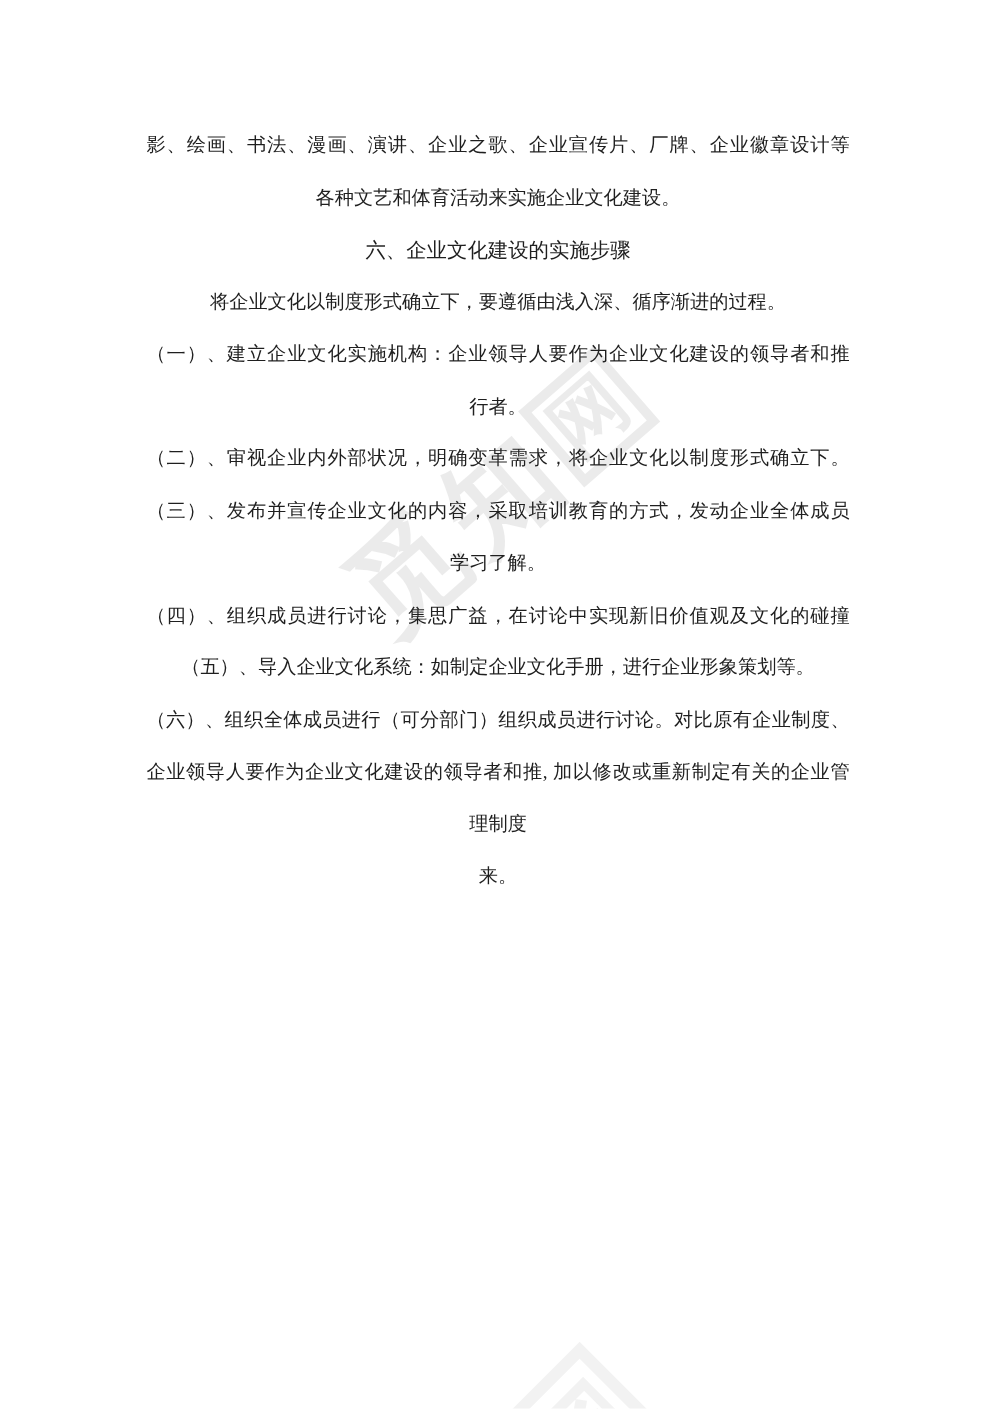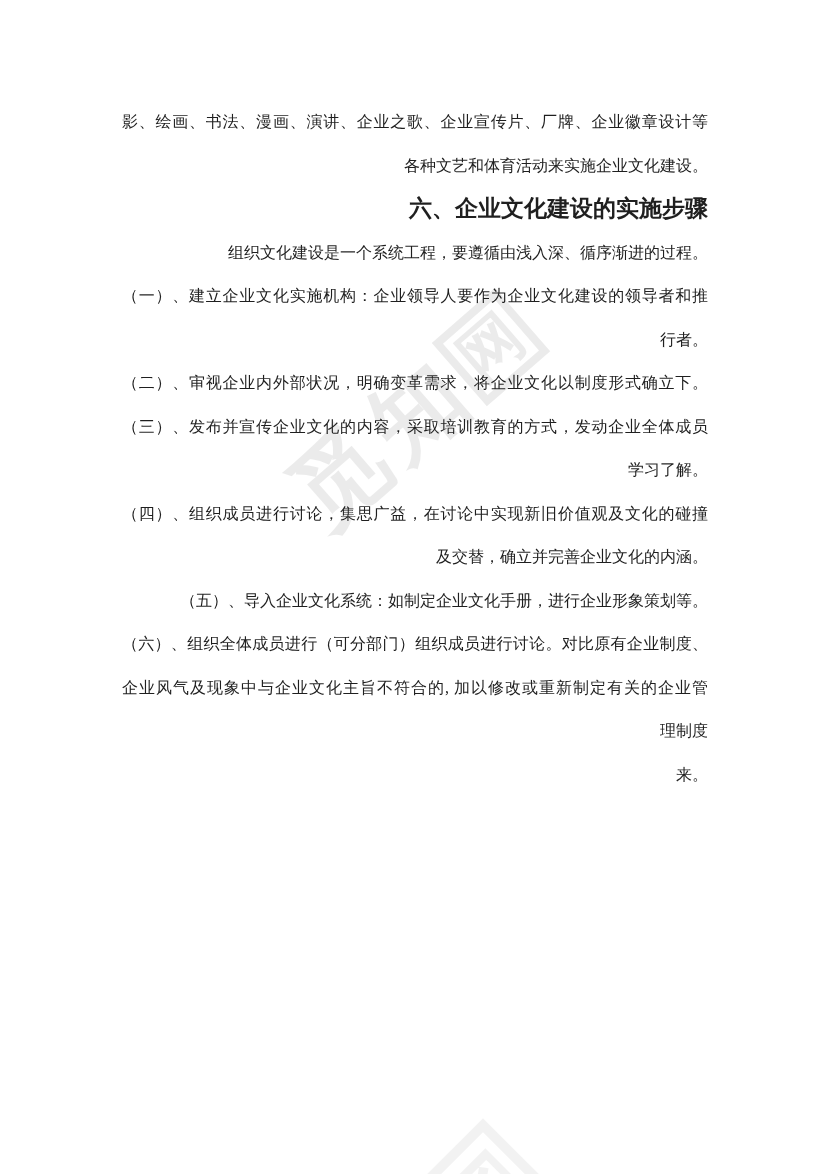--- a/index.html
+++ b/index.html
@@ -21,31 +21,31 @@
     left: 122px;
     top: 100px;
     width: 586px;
     color: #1f1f1f;
   }
   .line {
     font-size: 16px;
     line-height: 43.5px;
     height: 43.5px;
     white-space: nowrap;
-    text-align: right;
+    text-align: center;
   }
   .line.justify {
     white-space: normal;
     text-align: justify;
     text-align-last: justify;
     overflow: hidden;
   }
   .line.heading {
-    font-size: 23px;
-    font-weight: bold;
+    font-size: 17px;
+    font-weight: normal;
   }
   
   .wm-center {
     position: absolute;
     left: 414px;
     top: 414px;
     transform: translate(-50%, -50%) rotate(-41deg);
     display: flex;
     align-items: center;
     gap: 10px;
@@ -103,28 +103,27 @@
   </div>
 
   <div class="wm-bottom" aria-hidden="true">
     <span class="wm-net-lg">网</span>
   </div>
 
   <div class="content">
     <div class="line justify">影、绘画、书法、漫画、演讲、企业之歌、企业宣传片、厂牌、企业徽章设计等</div>
     <div class="line">各种文艺和体育活动来实施企业文化建设。</div>
     <div class="line heading">六、企业文化建设的实施步骤</div>
-    <div class="line">组织文化建设是一个系统工程，要遵循由浅入深、循序渐进的过程。</div>
+    <div class="line">将企业文化以制度形式确立下，要遵循由浅入深、循序渐进的过程。</div>
     <div class="line justify">（一）、建立企业文化实施机构：企业领导人要作为企业文化建设的领导者和推</div>
     <div class="line">行者。</div>
     <div class="line justify">（二）、审视企业内外部状况，明确变革需求，将企业文化以制度形式确立下。</div>
     <div class="line justify">（三）、发布并宣传企业文化的内容，采取培训教育的方式，发动企业全体成员</div>
     <div class="line">学习了解。</div>
     <div class="line justify">（四）、组织成员进行讨论，集思广益，在讨论中实现新旧价值观及文化的碰撞</div>
-    <div class="line">及交替，确立并完善企业文化的内涵。</div>
     <div class="line">（五）、导入企业文化系统：如制定企业文化手册，进行企业形象策划等。</div>
     <div class="line justify">（六）、组织全体成员进行（可分部门）组织成员进行讨论。对比原有企业制度、</div>
-    <div class="line justify">企业风气及现象中与企业文化主旨不符合的, 加以修改或重新制定有关的企业管</div>
+    <div class="line justify">企业领导人要作为企业文化建设的领导者和推, 加以修改或重新制定有关的企业管</div>
     <div class="line">理制度</div>
     <div class="line">来。</div>
   </div>
 
 </div>
 
 </body></html>

